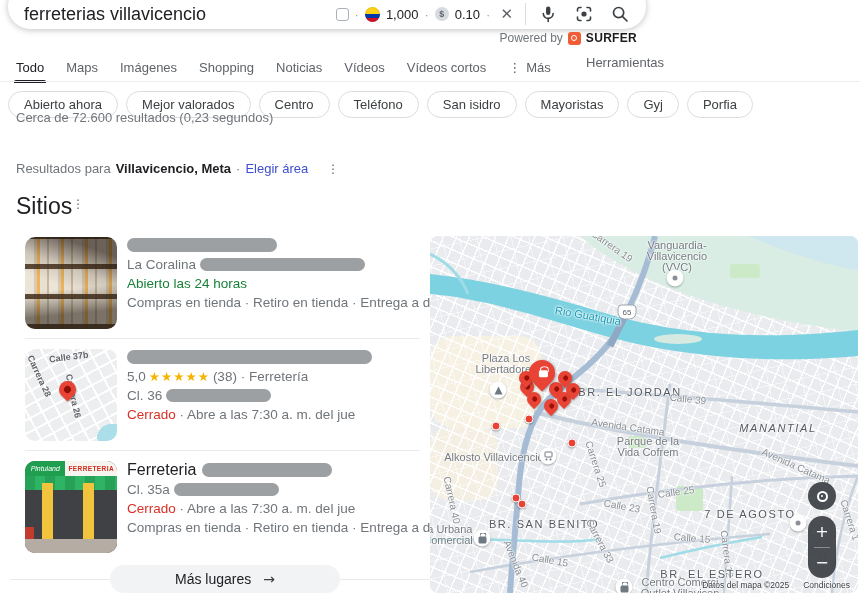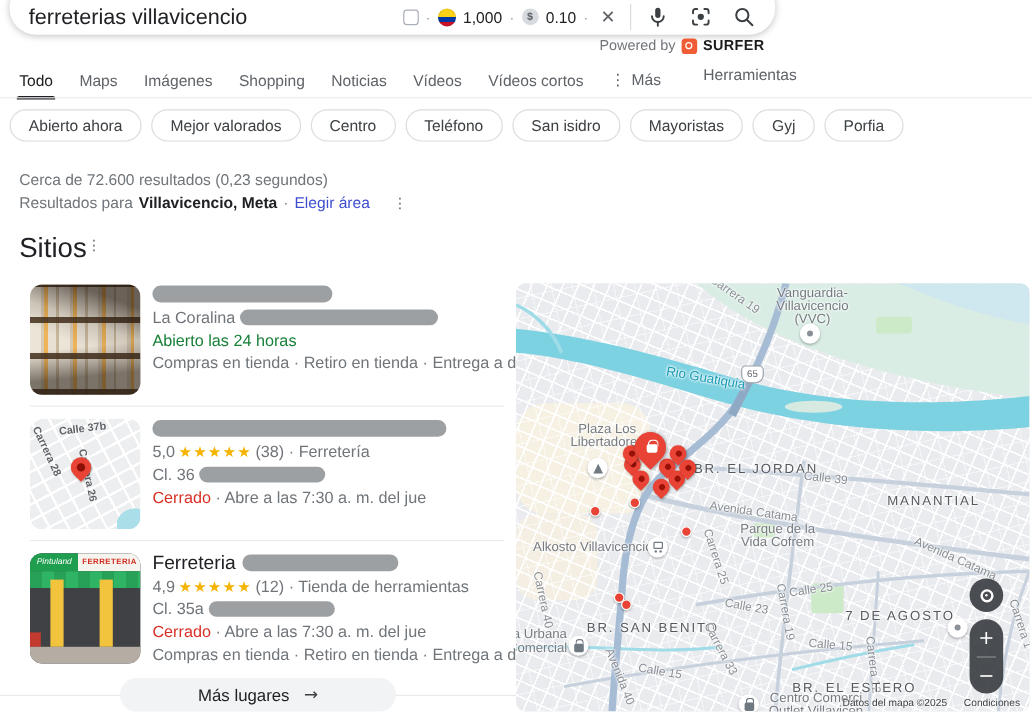--- a/index.html
+++ b/index.html
@@ -41,21 +41,21 @@
   .tab .kebab { margin-right:5px; }
   .tools { position:absolute; left:570px; top:0; cursor:pointer; }
   .kebab { color:#5f6368; font-family:"DejaVu Sans",sans-serif; }
   .tabs-rule { position:absolute; top:81px; left:0; width:100%; height:1px; background:#ecedee; }
 
   
   .chips { position:absolute; top:91px; left:8px; display:flex; gap:8px; }
   .chip { border:1px solid #dadce0; border-radius:16px; padding:5px 15px; font-size:13px;
     color:#3c4043; background:#fff; white-space:nowrap; cursor:pointer; }
 
-  .stats { position:absolute; top:142px; left:16px; font-size:13px; color:#70757a; }
+  .stats { position:absolute; top:110px; left:16px; font-size:13px; color:#70757a; }
   .locline { position:absolute; top:161px; left:16px; font-size:13px; color:#70757a;
     display:flex; align-items:center; gap:5px; }
   .locline b { color:#202124;text-align:center; }
   .loclink { color:#3e4ecf; cursor:pointer; }
   .locline .kebab { margin-left:14px; font-size:12px; cursor:pointer; }
 
   .sec-title { position:absolute; top:193px; left:16px; font-size:23px; color:#202124;
     display:flex; align-items:flex-start; }
   .sec-title .kebab { font-size:12px; margin-top:4px; cursor:pointer; }
 
@@ -103,21 +103,21 @@
   .st-sign-r { width:56%; background:#f6f4ee; color:#d02c1e; font-size:6.5px; font-weight:bold;
     letter-spacing:.4px; display:flex; align-items:center; justify-content:center; }
   .st-awn { position:absolute; top:15px; left:0; right:0; height:14px;
     background:repeating-linear-gradient(90deg,#27a157 0 10px, #2fb364 10px 20px); }
   .st-col { position:absolute; top:22px; width:11px; bottom:14px; background:#f2c33d; }
   .st-col.c1 { left:17px; } .st-col.c2 { left:58px; }
   .st-floor { position:absolute; bottom:0; left:0; right:0; height:14px; background:#b5ada3; }
   .st-red { position:absolute; bottom:14px; left:0; width:9px; height:12px; background:#c23b2e; }
 
   
-  .more-wrap { position:absolute; top:565px; left:0; width:430px; height:28px; }
+  .more-wrap { position:absolute; top:565px; left:10px; width:430px; height:28px; }
   .more-line { position:absolute; top:14px; left:0; right:0; height:1px; background:#e9eaec; }
   .more-btn { position:absolute; left:100px; top:0; width:230px; height:28px; border-radius:14px;
     background:#f1f3f4; display:flex; align-items:center; justify-content:center; gap:12px;
     font-size:14px; color:#202124; cursor:pointer; }
   .more-btn .arr { color:#3c4043; font-family:"DejaVu Sans",sans-serif; }
 
   
   .map { position:absolute; left:430px; top:236px; width:428px; height:357px;
     border-radius:8px; overflow:hidden; background:#e9ebee; }
   .patch { position:absolute; }
@@ -316,23 +316,20 @@
           <span class="st-sign-r">FERRETERIA</span>
         </div>
         <div class="st-awn"></div>
         <div class="st-col c1"></div>
         <div class="st-col c2"></div>
         <div class="st-red"></div>
         <div class="st-floor"></div>
       </div>
       <div class="rbody">
         <div class="r-line"><span class="r-title">Ferreteria</span><span class="redact w130 tbar"></span></div>
-        <div class="r-line">
-          <span>4,9</span><span class="stars"><span class="st-on">★</span><span class="st-on">★</span><span class="st-on">★</span><span class="st-on">★</span><span class="st-on">★</span></span><span>(12) · Tienda de herramientas</span>
-        </div>
         <div class="r-line"><span>Cl. 35a</span> <span class="redact w105"></span></div>
         <div class="r-line"><span class="closed">Cerrado</span> <span>· Abre a las 7:30 a. m. del jue</span></div>
         <div class="r-line"><span>Compras en tienda · Retiro en tienda · Entrega a domicilio</span></div>
       </div>
     </div>
   </div>
 
   <div class="more-wrap">
     <div class="more-line"></div>
     <div class="more-btn">
@@ -372,21 +369,21 @@
         <span class="mlbl poi" style="left: 247px; top: 20px; --r: 0deg;">Vanguardia-
 Villavicencio
 (VVC)</span>
         <span class="mlbl street" style="left: 182px; top: 10px; --r: 35deg;">Carrera 19</span>
         <span class="mlbl shield" style="left: 197px; top: 76px; --r: 0deg;">65</span>
         <span class="mlbl water" style="left: 158px; top: 80px; --r: 10deg;">Rio Guatiquia</span>
         <span class="mlbl poi" style="left: 76px; top: 128px; --r: 0deg;">Plaza Los
 Libertadores</span>
         <span class="mlbl district" style="left: 200px; top: 156px; --r: 0deg;">BR. EL JORDAN</span>
         <span class="mlbl street" style="left: 258px; top: 163px; --r: 6deg;">Calle 39</span>
-        <span class="mlbl district" style="left: 348px; top: 182px; --r: 0deg;">MANANTIAL</span>
+        <span class="mlbl district" style="left: 348px; top: 192px; font-style: italic; --r: 0deg;">MANANTIAL</span>
         <span class="mlbl street" style="left: 198px; top: 191px; --r: 8deg;">Avenida Catama</span>
         <span class="mlbl poi" style="left: 218px; top: 211px; --r: 0deg;">Parque de la
 Vida Cofrem</span>
         <span class="mlbl poi" style="left: 64px; top: 221px; --r: 0deg;">Alkosto Villavicencio</span>
         <span class="mlbl street" style="left: 166px; top: 228px; --r: 72deg;">Carrera 25</span>
         <span class="mlbl street" style="left: 366px; top: 230px; --r: 24deg;">Avenida Catama</span>
         <span class="mlbl street" style="left: 246px; top: 256px; --r: -8deg;">Calle 25</span>
         <span class="mlbl street" style="left: 22px; top: 264px; --r: 78deg;">Carrera 40</span>
         <span class="mlbl street" style="left: 192px; top: 270px; --r: 10deg;">Calle 23</span>
         <span class="mlbl street" style="left: 224px; top: 274px; --r: 80deg;">Carrera 19</span>

